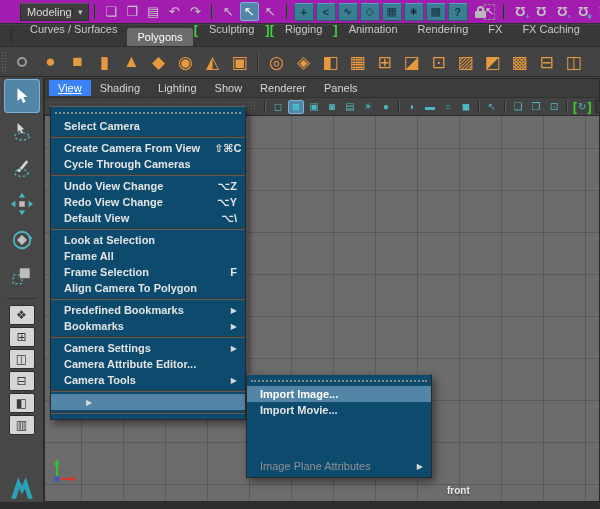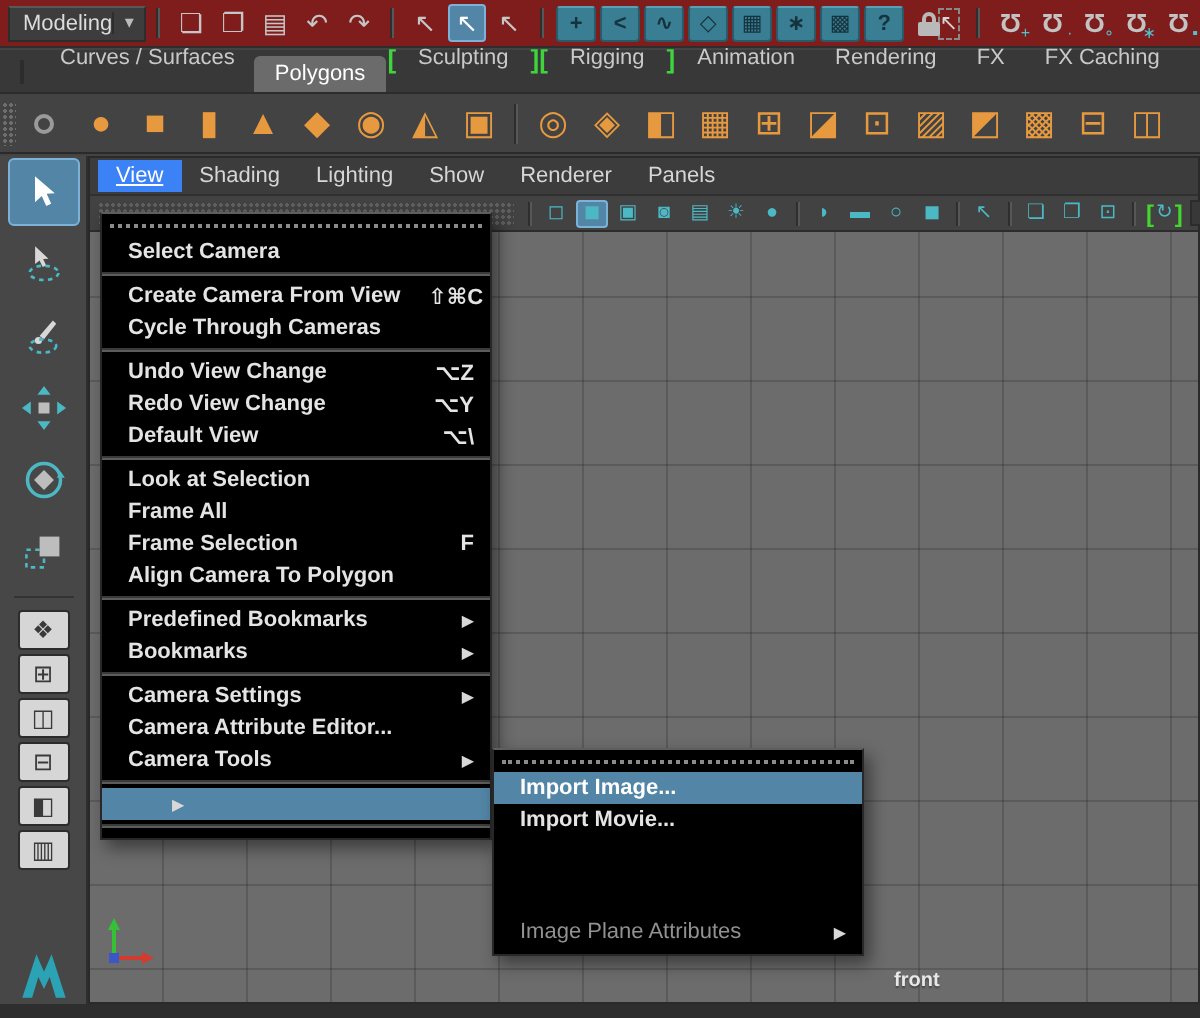--- a/index.html
+++ b/index.html
@@ -10,21 +10,21 @@
   .hstack{display:flex;align-items:center;}
   .vgrip{width:7px;align-self:stretch;margin:3px 1px;
     background-image:radial-gradient(circle,#6e6e6e 0.8px,transparent 1px);
     background-size:3px 3px;}
   .vsep{width:2px;height:15px;margin:0 5px;border-left:1px solid #2e2e2e;border-right:1px solid #575757;}
   .dots-strip{height:12px;flex:0 0 208px;margin:0 4px;
     background-image:radial-gradient(circle,#606060 0.8px,transparent 1px);
     background-size:3px 3px;}
 
   
-  #status-bar{position:absolute;left:0;top:0;width:600px;height:24px;background:#7f1d1d;border-bottom:1px solid #2e2e2e;display:flex;align-items:center;}
+  #status-bar{position:absolute;left:0;top:0;width:600px;height:24px;background:#a21caf;border-bottom:1px solid #2e2e2e;display:flex;align-items:center;padding-left:16px;}
   .dropdown{width:88px;height:18px;margin-left:2px;background:#3d3d3d;border:1px solid #2d2d2d;border-top-color:#585858;display:flex;align-items:center;color:#dcdcdc;font-size:11px;}
   .dropdown .dd-label{flex:1;padding-left:6px;}
   .dropdown .dd-chev{width:16px;text-align:center;color:#bbb;font-size:9px;border-left:1px solid #2d2d2d;}
   .sbi{width:19px;height:19px;display:flex;align-items:center;justify-content:center;color:#c6c6c6;font-size:13px;margin:0 1px;}
   .sbi.teal{background:#3a7e93;border:1px solid #2a5a68;border-top-color:#57a0b5;border-radius:2px;color:#15333d;font-weight:bold;font-size:11px;width:20px;height:18px;}
   .sbi.active{background:#5285a6;border:1px solid #7db2d8;border-radius:2px;color:#fff;}
   .sbi.vsep-item{width:2px;height:15px;margin:0 5px;border-left:1px solid #2e2e2e;border-right:1px solid #575757;}
   .lock{position:relative;width:11px;height:12px;margin:0 6px;}
   .lock .lock-body{position:absolute;left:0;bottom:0;width:11px;height:7px;background:#b9b9b9;border-radius:1px;}
   .lock .lock-arc{position:absolute;left:2px;top:0;width:7px;height:7px;border:2px solid #b9b9b9;border-bottom:none;border-radius:4px 4px 0 0;}
@@ -71,21 +71,21 @@
 
   
   #viewport{position:relative;flex:1;background-color:#6c6c6c;
     background-image:linear-gradient(to right,rgba(30,30,30,0.22) 1px,transparent 1px),
                      linear-gradient(to bottom,rgba(30,30,30,0.22) 1px,transparent 1px);
     background-size:42px 42px;background-position:-6px -10px;overflow:hidden;}
   #camera-label{position:absolute;left:402px;bottom:5px;color:#e8e8e8;font-size:10px;font-weight:bold;text-shadow:0 1px 1px rgba(0,0,0,0.4);}
   #axis-gizmo{position:absolute;left:4px;bottom:12px;}
 
   
-  .menu{position:absolute;background:#000000;border:1px solid #282828;border-top-color:#5e5e5e;box-shadow:3px 4px 8px rgba(0,0,0,0.45);padding:2px 0 3px 0;z-index:10;}
+  .menu{position:absolute;background:#0c4a6e;border:1px solid #282828;border-top-color:#5e5e5e;box-shadow:3px 4px 8px rgba(0,0,0,0.45);padding:2px 0 3px 0;z-index:10;}
   #view-menu{left:50px;top:106px;width:196px;}
   #imageplane-submenu{left:246px;top:374px;width:186px;}
   .tearoff{height:0;border-top:2px dotted #8a8a8a;margin:3px 4px 4px 4px;}
   .mi{height:16px;display:flex;align-items:center;padding:0 8px 0 13px;color:#e4e4e4;font-weight:bold;font-size:11px;white-space:nowrap;}
   .mi .mi-label{flex:1;}
   .mi .mi-short{margin-left:14px;font-weight:bold;}
   .mi .mi-arrow{display:none;font-size:8px;margin-left:8px;color:#d8d8d8;}
   .mi.has-arrow .mi-arrow{display:inline;}
   .mi.active{background:#5285a6;color:#fff;}
   .mi.disabled{color:#919191;font-weight:normal;margin-top:40px;}

